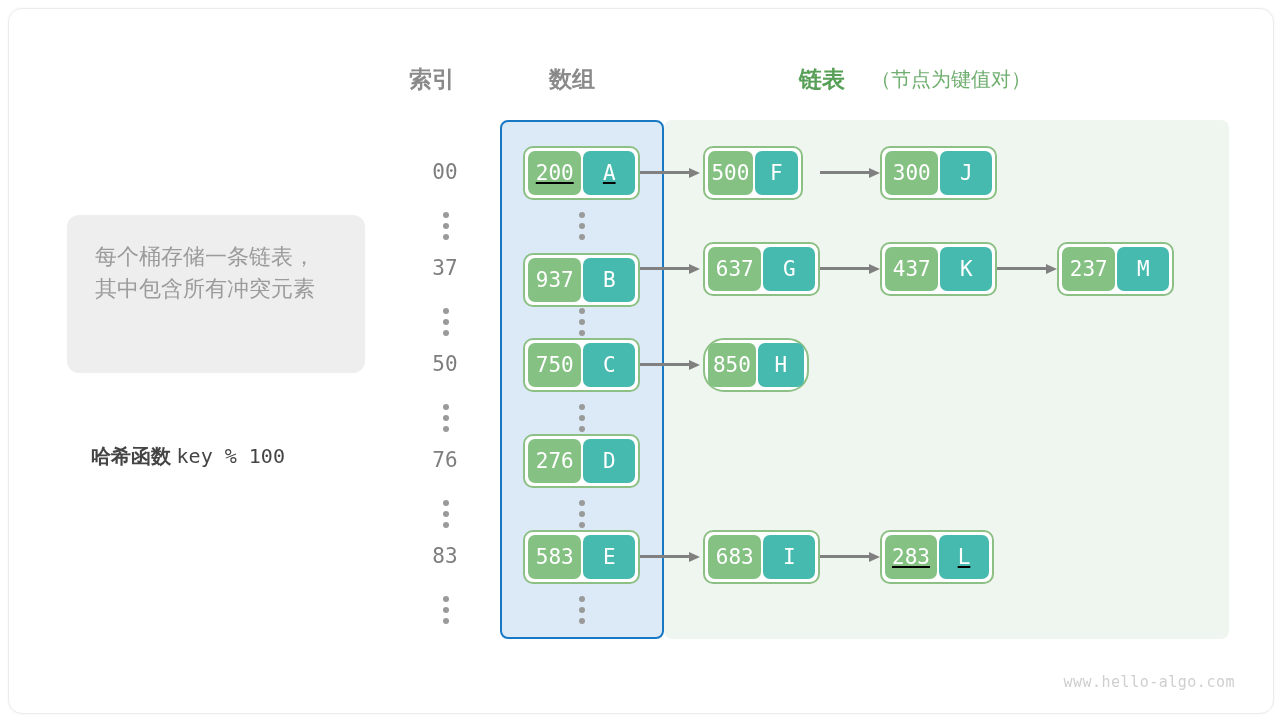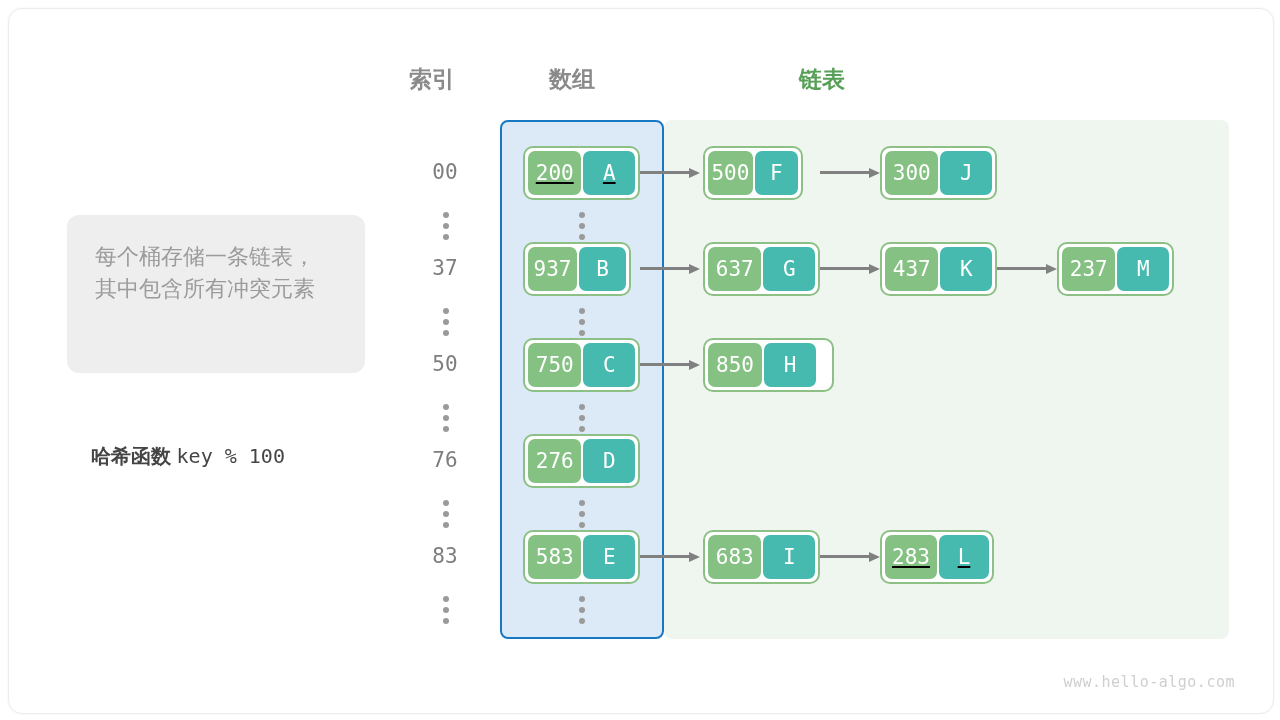--- a/index.html
+++ b/index.html
@@ -89,20 +89,21 @@
   }
 </style>
 </head>
 <body>
 
 <div class="card">
 
   <div class="hdr" id="hdr-index">索引</div>
   <div class="hdr" id="hdr-array">数组</div>
   <div class="hdr" id="hdr-list">链表</div>
+  <div class="hdr" id="hdr-list-sub">（节点为键值对）</div>
 
   <div id="array-col"></div>
   <div id="list-col"></div>
 
   <div id="diagram-layer">
       <div class="idx" style="top: 151px;">00</div>
       <div class="node" style="left: 514px; top: 137px; width: 117px; text-decoration: underline;">
         <div class="cell key">200</div>
         <div class="cell val">A</div>
       </div>
@@ -116,21 +117,21 @@
       </div>
       <div class="arrow" style="left: 811px; top: 159px; width: 60px;">
         <span class="shaft" style="width: 50px;"></span>
         <span class="head" style="left: 49px;"></span>
       </div>
       <div class="node" style="left: 871px; top: 137px; width: 117px;">
         <div class="cell key">300</div>
         <div class="cell val">J</div>
       </div>
       <div class="idx" style="top: 247px;">37</div>
-      <div class="node" style="left: 514px; top: 233px; width: 108px;">
+      <div class="node" style="left: 514px; top: 244px; width: 117px;">
         <div class="cell key">937</div>
         <div class="cell val">B</div>
       </div>
       <div class="arrow" style="left: 631px; top: 255px; width: 60px;">
         <span class="shaft" style="width: 50px;"></span>
         <span class="head" style="left: 49px;"></span>
       </div>
       <div class="node" style="left: 694px; top: 233px; width: 117px;">
         <div class="cell key">637</div>
         <div class="cell val">G</div>
@@ -153,21 +154,21 @@
       </div>
       <div class="idx" style="top: 343px;">50</div>
       <div class="node" style="left: 514px; top: 329px; width: 117px;">
         <div class="cell key">750</div>
         <div class="cell val">C</div>
       </div>
       <div class="arrow" style="left: 631px; top: 351px; width: 60px;">
         <span class="shaft" style="width: 50px;"></span>
         <span class="head" style="left: 49px;"></span>
       </div>
-      <div class="node" style="left: 694px; top: 329px; width: 131px;">
+      <div class="node" style="left: 694px; top: 329px; width: 106px; border-radius: 21px;">
         <div class="cell key">850</div>
         <div class="cell val">H</div>
       </div>
       <div class="idx" style="top: 439px;">76</div>
       <div class="node" style="left: 514px; top: 425px; width: 117px;">
         <div class="cell key">276</div>
         <div class="cell val">D</div>
       </div>
       <div class="idx" style="top: 535px;">83</div>
       <div class="node" style="left: 514px; top: 521px; width: 117px;">

